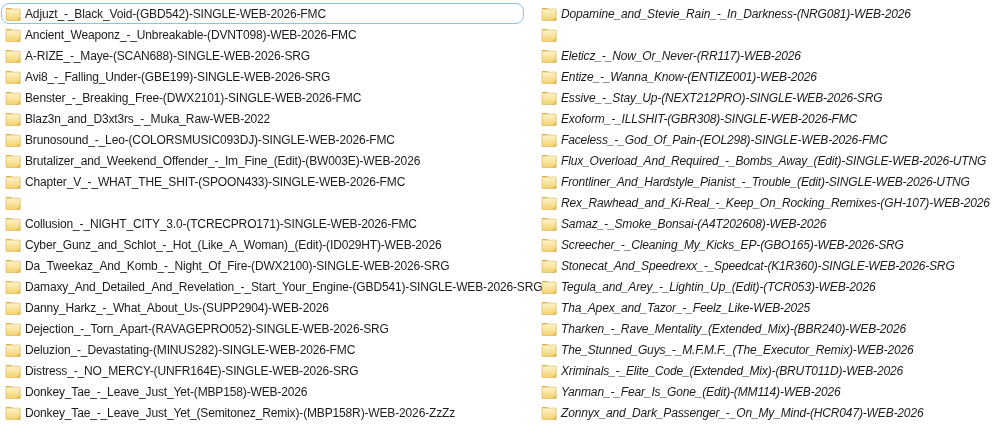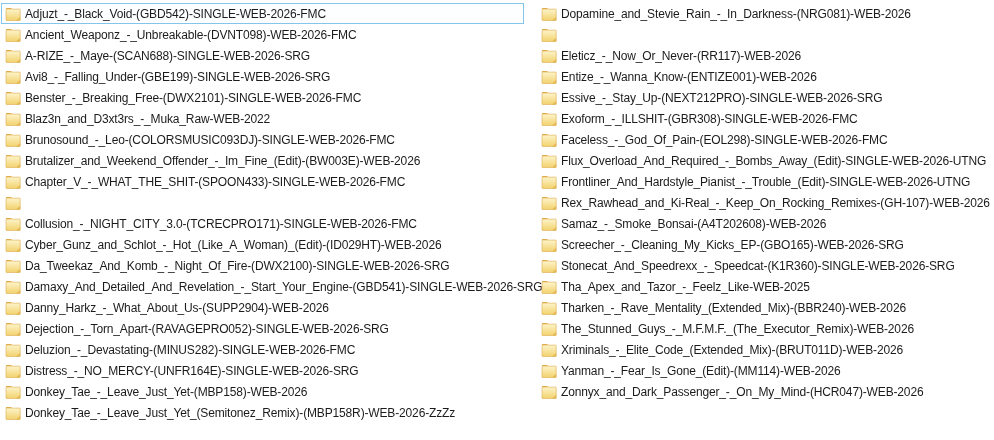--- a/index.html
+++ b/index.html
@@ -15,33 +15,34 @@
     position: absolute;
     top: 3px;
     left: 1px;
     display: flex;
   }
   .col {
     display: flex;
     flex-direction: column;
   }
   .col-left  { width: 523px; }
-  .col-right { margin-left: 13px; width: 455px; }
+  .col-right { margin-left: 13px; width: 455px; font-style: italic; }
   .row {
     height: 21px;
     display: flex;
     align-items: center;
     box-sizing: border-box;
     border: 1px solid transparent;
     padding-left: 3px;
     cursor: default;
   }
   .row.selected {
     border-color: var(--sel-border, #86c5ea);
     background: var(--sel-fill, #fdfeff);
+    border-radius: 8px;
   }
   .icon {
     width: 16px;
     height: 16px;
     flex: none;
     margin-right: 4px;
     display: inline-block;
     line-height: 0;
   }
   .label {
@@ -423,20 +424,30 @@
     <span class="icon">
       <svg width="16" height="16" viewBox="0 0 16 16">
         <path class="ico-tab" d="M1 2.1 L6.1 2.1 L7.7 4.2 L1 4.2 Z" fill="#e0ae4e"></path>
         <rect class="ico-body" x="1" y="3.1" width="14.2" height="11.4" rx="0.6" fill="url(#folderBodyGrad)" stroke="#dcab4d" stroke-width="0.6"></rect>
         <path class="ico-fold" d="M15.2 11 L15.2 14.5 L11 14.5 Z" fill="#e5b854"></path>
       </svg>
     </span>
     <span class="label">Stonecat_And_Speedrexx_-_Speedcat-(K1R360)-SINGLE-WEB-2026-SRG</span>
   </div>
 
+  <div class="row">
+    <span class="icon">
+      <svg width="16" height="16" viewBox="0 0 16 16">
+        <path class="ico-tab" d="M1 2.1 L6.1 2.1 L7.7 4.2 L1 4.2 Z" fill="#e0ae4e"></path>
+        <rect class="ico-body" x="1" y="3.1" width="14.2" height="11.4" rx="0.6" fill="url(#folderBodyGrad)" stroke="#dcab4d" stroke-width="0.6"></rect>
+        <path class="ico-fold" d="M15.2 11 L15.2 14.5 L11 14.5 Z" fill="#e5b854"></path>
+      </svg>
+    </span>
+    <span class="label">Tegula_and_Arey_-_Lightin_Up_(Edit)-(TCR053)-WEB-2026</span>
+  </div>
 
   <div class="row">
     <span class="icon">
       <svg width="16" height="16" viewBox="0 0 16 16">
         <path class="ico-tab" d="M1 2.1 L6.1 2.1 L7.7 4.2 L1 4.2 Z" fill="#e0ae4e"></path>
         <rect class="ico-body" x="1" y="3.1" width="14.2" height="11.4" rx="0.6" fill="url(#folderBodyGrad)" stroke="#dcab4d" stroke-width="0.6"></rect>
         <path class="ico-fold" d="M15.2 11 L15.2 14.5 L11 14.5 Z" fill="#e5b854"></path>
       </svg>
     </span>
     <span class="label">Tha_Apex_and_Tazor_-_Feelz_Like-WEB-2025</span>

